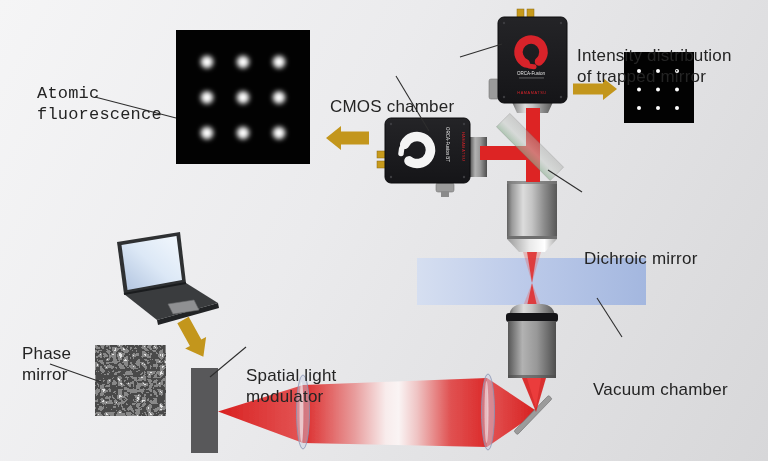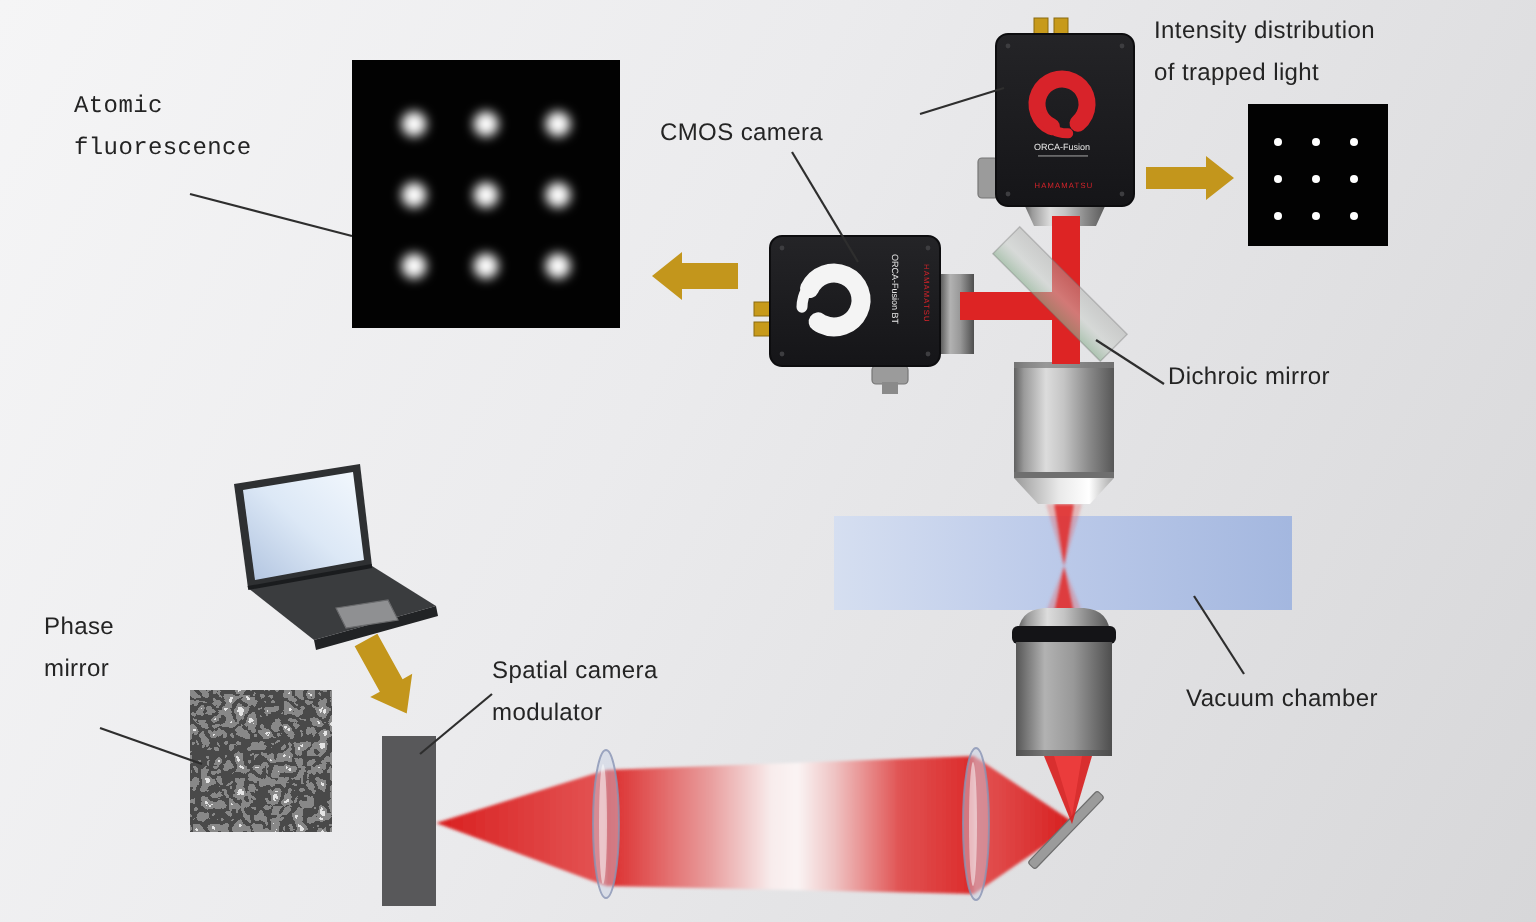--- a/index.html
+++ b/index.html
@@ -6,24 +6,25 @@
   .stage{
     position:relative;
     width:768px;height:461px;
     overflow:hidden;
     background:linear-gradient(118deg,#f5f5f6 0%,#ebebed 42%,#d7d7d9 100%);
     font-family:"Liberation Sans", sans-serif;
   }
   .stage svg{position:absolute;left:0;top:0;}
   .lbl{
     position:absolute;
-    font-size:12px;line-height:21px;
+    font-size:17px;line-height:21px;
     color:#242424;
     white-space:nowrap;
     letter-spacing:.2px;
+    margin-top:40px;
   }
   .lbl span{display:block;}
 </style>
 </head>
 <body>
 
 <div class="stage">
 
 <svg width="768" height="461" viewBox="0 0 768 461">
   <defs>
@@ -254,34 +255,34 @@
     <line x1="50" y1="364" x2="101" y2="382"></line>
     <line x1="246" y1="347" x2="210" y2="377"></line>
   </g>
 </svg>
 
 <div class="lbl" style="left:37px;top:43px;font-family:Liberation Mono, monospace;">
   <span>Atomic</span>
   <span>fluorescence</span>
 </div>
 <div class="lbl" style="left:330px;top:56px;">
-  <span>CMOS camera</span>
+  <span>CMOS chamber</span>
 </div>
 <div class="lbl" style="left:577px;top:5px;">
   <span>Intensity distribution</span>
-  <span>of trapped light</span>
-</div>
-<div class="lbl" style="left:584px;top:178px;">
+  <span>of trapped mirror</span>
+</div>
+<div class="lbl" style="left:584px;top:208px;">
   <span>Dichroic mirror</span>
 </div>
 <div class="lbl" style="left:593px;top:339px;">
   <span>Vacuum chamber</span>
 </div>
 <div class="lbl" style="left:22px;top:303px;">
   <span>Phase</span>
   <span>mirror</span>
 </div>
 <div class="lbl" style="left:246px;top:325px;">
-  <span>Spatial camera</span>
+  <span>Spatial light</span>
   <span>modulator</span>
 </div>
 
 </div>
 
 </body></html>

